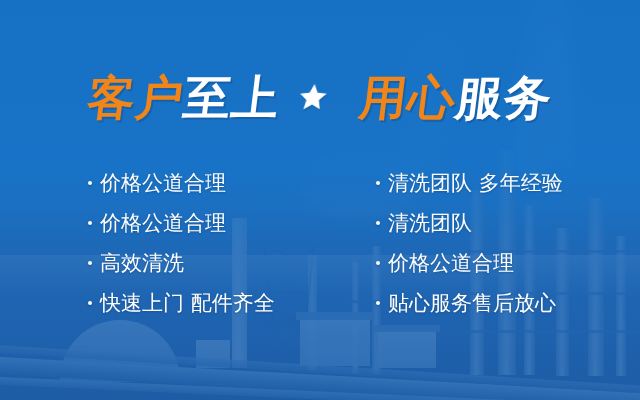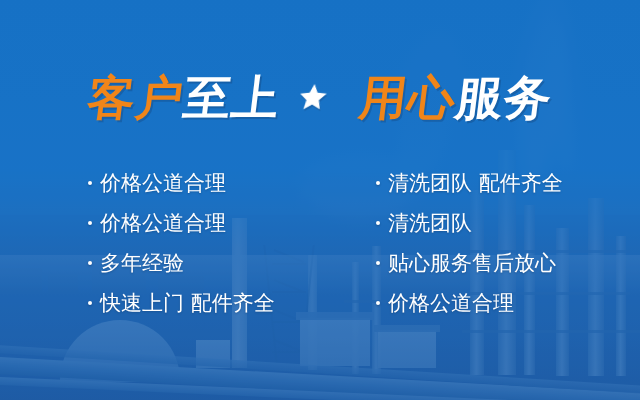--- a/index.html
+++ b/index.html
@@ -224,42 +224,42 @@
         <div class="bullet">
           <span class="dot"></span>
           <span class="btext">价格公道合理</span>
         </div>
         <div class="bullet">
           <span class="dot"></span>
           <span class="btext">价格公道合理</span>
         </div>
         <div class="bullet">
           <span class="dot"></span>
-          <span class="btext">多年经验</span>
+          <span class="btext">高效清洗</span>
         </div>
         <div class="bullet">
           <span class="dot"></span>
           <span class="btext">快速上门 配件齐全</span>
         </div>
       </div>
 
       <div class="col-list right">
         <div class="bullet">
           <span class="dot"></span>
-          <span class="btext">清洗团队 配件齐全</span>
+          <span class="btext">清洗团队 多年经验</span>
         </div>
         <div class="bullet">
           <span class="dot"></span>
           <span class="btext">清洗团队</span>
         </div>
         <div class="bullet">
           <span class="dot"></span>
+          <span class="btext">价格公道合理</span>
+        </div>
+        <div class="bullet">
+          <span class="dot"></span>
           <span class="btext">贴心服务售后放心</span>
-        </div>
-        <div class="bullet">
-          <span class="dot"></span>
-          <span class="btext">价格公道合理</span>
         </div>
       </div>
 
     </div>
   </div>
 </div>
 
 </body></html>

